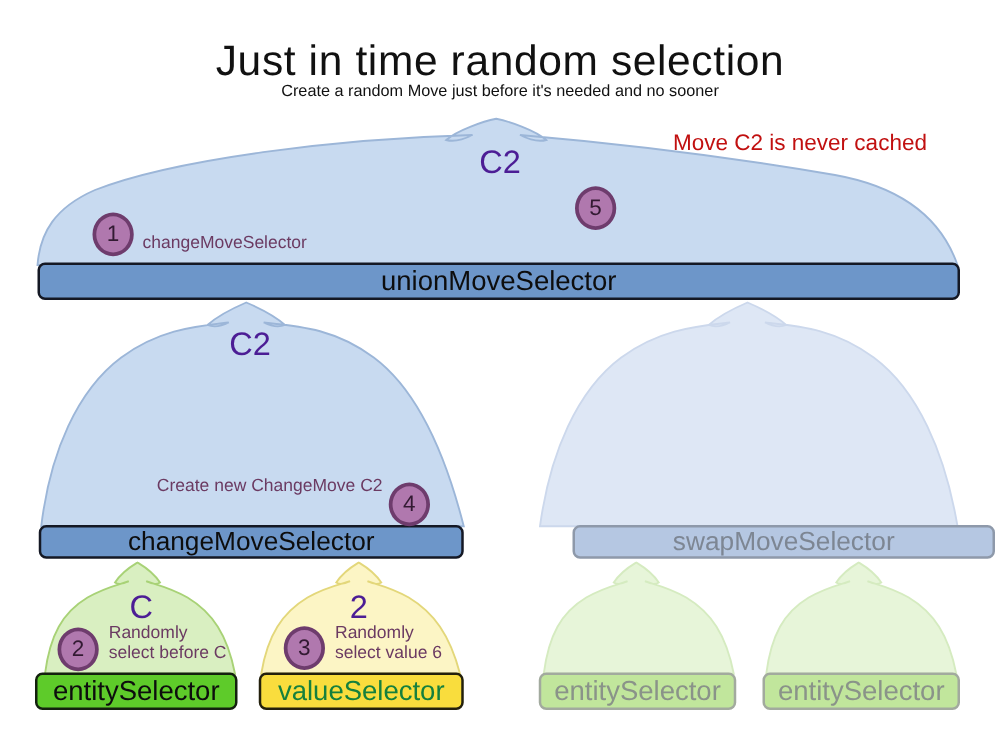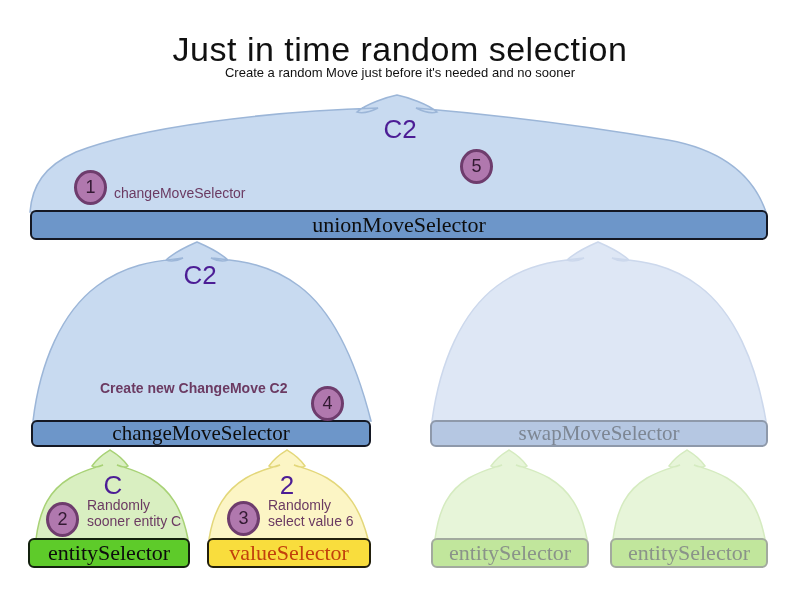--- a/index.html
+++ b/index.html
@@ -18,41 +18,40 @@
     font-size:13px;color:#111;
   }
   .annotation{
     left:520px;top:104px;width:240px;text-align:center;
     font-size:18px;color:#c11010;
   }
   .bar{
     position:absolute;box-sizing:border-box;border-radius:6px;
     display:flex;align-items:center;justify-content:center;
     font-size:22px;
-    font-family:Liberation Serif, serif;
   }
   .bar-blue{background:#6d96c9;border:2px solid #141824;color:#0d0d0d;}
-  .bar-swap{background:#b5c7e2;border:2px solid #8e99aa;color:#7d8693;}
+  .bar-swap{background:#b5c7e2;border:2px solid #8e99aa;color:#7d8693;margin-left:28px;}
   .bar-green{background:#5ecb2a;border:2px solid #13210e;color:#0d0d0d;}
-  .bar-yellow{background:#f9dd3d;border:2px solid #23200c;color:#c2410c;}
+  .bar-yellow{background:#f9dd3d;border:2px solid #23200c;color:#15803d;}
   .bar-faded-green{background:#c1e69c;border:2px solid #a2aa9e;color:#8a9389;}
   .out-label{
     position:absolute;width:80px;text-align:center;
     font-size:26px;color:#4c1d95;
   }
   .step-circle{
     position:absolute;width:27px;height:29px;border-radius:50%;
     background:#b078ae;border:3px solid #6e3c6d;
     display:flex;align-items:center;justify-content:center;
     font-size:18px;color:#331a33;
   }
   .step-label{
     position:absolute;font-size:14px;line-height:16px;color:#6b3a62;
   }
-  .align-right{text-align:left;font-weight:bold;}
+  .align-right{text-align:right;}
 </style>
 </head>
 <body>
 
 <div id="canvas">
 
   <svg id="funnel-svg" viewBox="0 0 800 600">
     <path d="M 30 212 C 32 186, 44 166, 76 152 C 140 127, 270 111, 378 108
          C 372 111, 364 114, 357 112 C 366 104, 387 97, 397 95
          C 407 97, 428 104, 437 112 C 430 114, 422 111, 416 108
@@ -78,20 +77,21 @@
          C 514 453, 521 457, 527 466 C 524 468, 520 467, 516 465
          C 525 468, 535 470, 549 478 C 569 490, 581 508, 587 539 Z" fill="#e7f5d9" stroke="#d5ebc0" stroke-width="1.5"></path>
     <path d="M 613 539 C 617 508, 627 490, 647 478 C 661 470, 671 468, 680 465
          C 676 467, 672 468, 669 466 C 675 457, 682 453, 687 450
          C 692 453, 699 457, 705 466 C 702 468, 698 467, 694 465
          C 703 468, 713 470, 727 478 C 747 490, 759 508, 765 539 Z" fill="#e7f5d9" stroke="#d5ebc0" stroke-width="1.5"></path>
   </svg>
 
   <div class="abs subtitle">Create a random Move just before it's needed and no sooner</div>
   <div class="abs title">Just in time random selection</div>
+  <div class="abs annotation">Move C2 is never cached</div>
 
   <div class="bar bar-blue" style="left:30px;top:210px;width:738px;height:30px;">unionMoveSelector</div>
   <div class="bar bar-blue" style="left:31px;top:420px;width:340px;height:27px;font-size:21px;">changeMoveSelector</div>
   <div class="bar bar-swap" style="left:430px;top:420px;width:338px;height:27px;font-size:21px;">swapMoveSelector</div>
   <div class="bar bar-green" style="left:28px;top:538px;width:162px;height:30px;">entitySelector</div>
   <div class="bar bar-yellow" style="left:207px;top:538px;width:164px;height:30px;">valueSelector</div>
   <div class="bar bar-faded-green" style="left:431px;top:538px;width:158px;height:30px;">entitySelector</div>
   <div class="bar bar-faded-green" style="left:610px;top:538px;width:158px;height:30px;">entitySelector</div>
 
   <div class="out-label" style="left:360px;top:114px;">C2</div>
@@ -104,21 +104,21 @@
   <div class="step-circle" style="left:227px;top:501px;">3</div>
   <div class="step-circle" style="left:311px;top:386px;">4</div>
   <div class="step-circle" style="left:460px;top:149px;">5</div>
 
   <div class="step-label" style="left:114px;top:169px;">
     <br>
     <span>changeMoveSelector</span>
   </div>
   <div class="step-label" style="left:87px;top:497px;">
     <span>Randomly</span><br>
-    <span>sooner entity C</span>
+    <span>select before C</span>
   </div>
   <div class="step-label" style="left:268px;top:497px;">
     <span>Randomly</span><br>
     <span>select value 6</span>
   </div>
   <div class="step-label align-right" style="left:100px;top:380px;width:206px;">
     <span>Create new ChangeMove C2</span><br>
   </div>
 
 </div>

